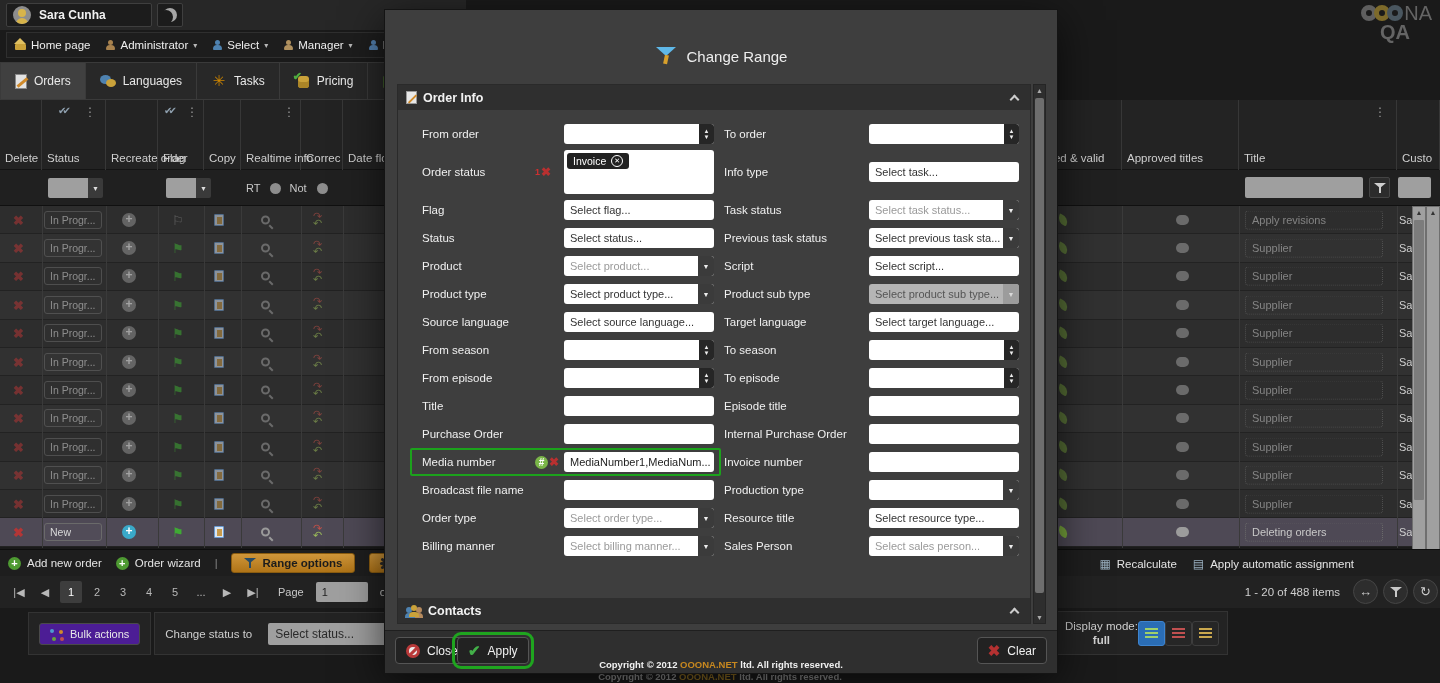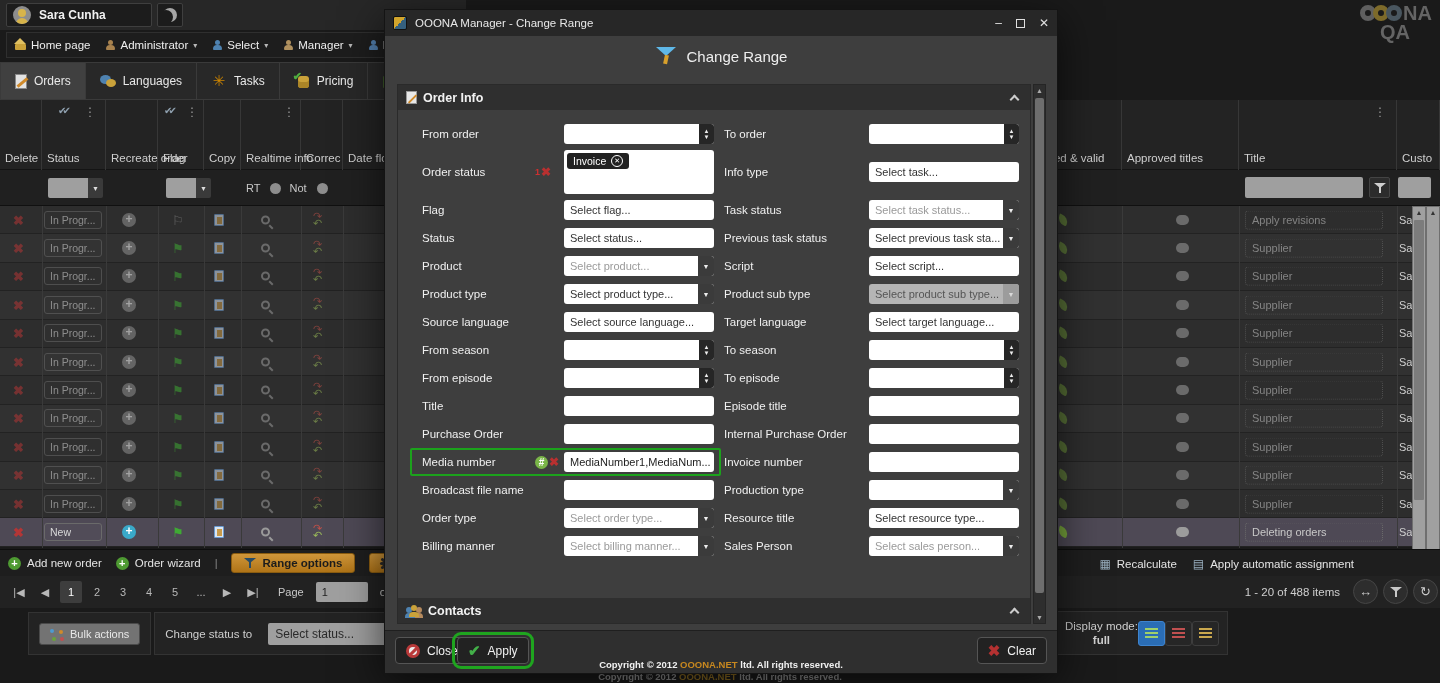--- a/index.html
+++ b/index.html
@@ -106,40 +106,40 @@
   .pg.cur{background:#3d3d3d;color:#fff}
   .pg-lab{color:#c8c8c8;margin-left:10px}
   .pg-input{width:52px;height:20px;background:#9f9f9f;border-radius:2px;color:#222;line-height:20px;padding-left:6px;margin:0 8px}
   .pg-size{width:34px;height:20px;background:#9f9f9f;border-radius:2px;color:#222;line-height:20px;padding-left:6px;margin-left:10px;position:relative}
   .items-lab{position:absolute;right:100px;color:#cfcfcf;font-size:11.5px}
   .round-ic{position:absolute;width:25px;height:25px;border-radius:50%;background:#2d2d2d;border:1px solid #454545;
     display:flex;align-items:center;justify-content:center;color:#c8c8c8;cursor:pointer;font-size:13px}
   
   .bulkwrap{position:absolute;left:28px;top:612px;height:43px;display:flex;gap:3px}
   .bulkbox{background:#232323;border:1px solid #333;display:flex;align-items:center;padding:0 10px;gap:8px}
-  .bulk-btn{display:flex;align-items:center;gap:8px;background:#737373;border:1px solid #4a4a4a;border-radius:3px;padding:4px 10px;color:#e8e8e8;cursor:pointer}
+  .bulk-btn{display:flex;align-items:center;gap:8px;background:#4c1d95;border:1px solid #4a4a4a;border-radius:3px;padding:4px 10px;color:#e8e8e8;cursor:pointer}
   .ic-bulk{width:4px;height:4px;border-radius:50%;background:#4e9ad0;box-shadow:9px 1px 0 #d08a2a,2px 8px 0 #6aa23c,10px 8px 0 #c05050;margin-right:8px;margin-bottom:6px}
   .bulk-lab{color:#cfcfcf;font-size:11.5px}
   .bulk-sel{display:flex;margin-left:8px}
   .bulk-sel .fbox{width:118px;height:22px;background:#9f9f9f;border-radius:2px 0 0 2px;color:#2a2a2a;font-size:12px;line-height:22px;padding-left:7px}
   .bulk-sel .farr{width:17px;height:22px;background:#3a3a3a;border-radius:0 2px 2px 0;color:#ddd;font-size:7px;display:flex;align-items:center;justify-content:center}
   .bulk-apply{color:#8a8a8a;padding:0 10px}
   .bulk-partial{color:#cfcfcf}
   .displaybox{position:absolute;left:1056px;top:611px;height:44px;background:#232323;border:1px solid #333;display:flex;align-items:center;gap:0;padding:0 8px}
   .dm-label{color:#cfcfcf;font-size:11.5px;text-align:center;line-height:14px}
   .dmb{width:27px;height:25px;border-radius:3px;background:#262626;border:1px solid #3d3d3d;display:flex;align-items:center;justify-content:center;cursor:pointer}
   .dmb.active{background:#2a6db5;border-color:#3d84cf}
   .dmi i{display:block;height:2px;margin:2px 0;background:currentColor;width:13px}
   
   .logo{position:absolute;right:8px;top:3px;text-align:right;line-height:20px}
   .lrow{display:flex;align-items:center;justify-content:flex-end}
   .ring{width:16px;height:16px;border-radius:50%;border:5px solid #5f5f5f;margin-left:-3px}
   .ring.r2{border-color:#7d6a2a}
   .ring.r3{border-color:#49565f}
-  .ltxt{font-size:20px;font-weight:bold;color:#646464;letter-spacing:0;margin-left:1px}
+  .ltxt{font-size:20px;font-weight:normal;color:#646464;letter-spacing:0;margin-left:1px}
   .ltxt2{font-size:20px;font-weight:bold;color:#646464;margin-right:22px;line-height:18px}
   .page-copy{position:absolute;left:0;bottom:1px;width:1440px;text-align:center;font-size:9.5px;color:#8a8a8a;font-weight:bold}
   .page-copy .brand{color:#8a6a20}
   
   .dialog{position:absolute;left:385px;top:10px;width:672px;height:663px;background:#3e3e3e;
     box-shadow:0 0 0 1px #141414,0 10px 40px rgba(0,0,0,.65)}
   .dtitle{position:absolute;left:0;top:0;width:100%;height:26px;background:#272727;display:flex;align-items:center;padding:0 8px;gap:8px}
   .dappic{width:14px;height:14px;border-radius:2px;background:linear-gradient(135deg,#d2a52c 0 50%,#35607e 50% 100%);border:1px solid #111}
   .dtitletxt{font-size:11.5px;color:#e8e8e8}
   .winbtns{position:absolute;right:8px;top:0;height:26px;display:flex;align-items:center;gap:14px;color:#e0e0e0}
@@ -780,29 +780,20 @@
         <span class="ltxt">NA</span>
     </div>
     <div class="ltxt2">QA</div>
   </div>
 
   <div class="page-copy">
     <span>Copyright © 2012</span> <span class="brand">OOONA.NET</span> <span>ltd. All rights reserved.</span>
   </div>
 
   <div class="dialog">
-    <div class="dtitle">
-      <span class="dappic"></span>
-      <span class="dtitletxt">OOONA Manager - Change Range</span>
-      <span class="winbtns">
-        <span class="wb">–</span>
-        <span class="wb max"></span>
-        <span class="wb">✕</span>
-      </span>
-    </div>
     <div class="dheading">
       <span class="funnel-lg"></span>
       <span class="txt">Change Range</span>
     </div>
     <div class="panel">
       <div class="sechead" style="top:0">
         <span class="ic-doc"></span>
         <span class="slab">Order Info</span>
         <span class="chev"></span>
       </div>

